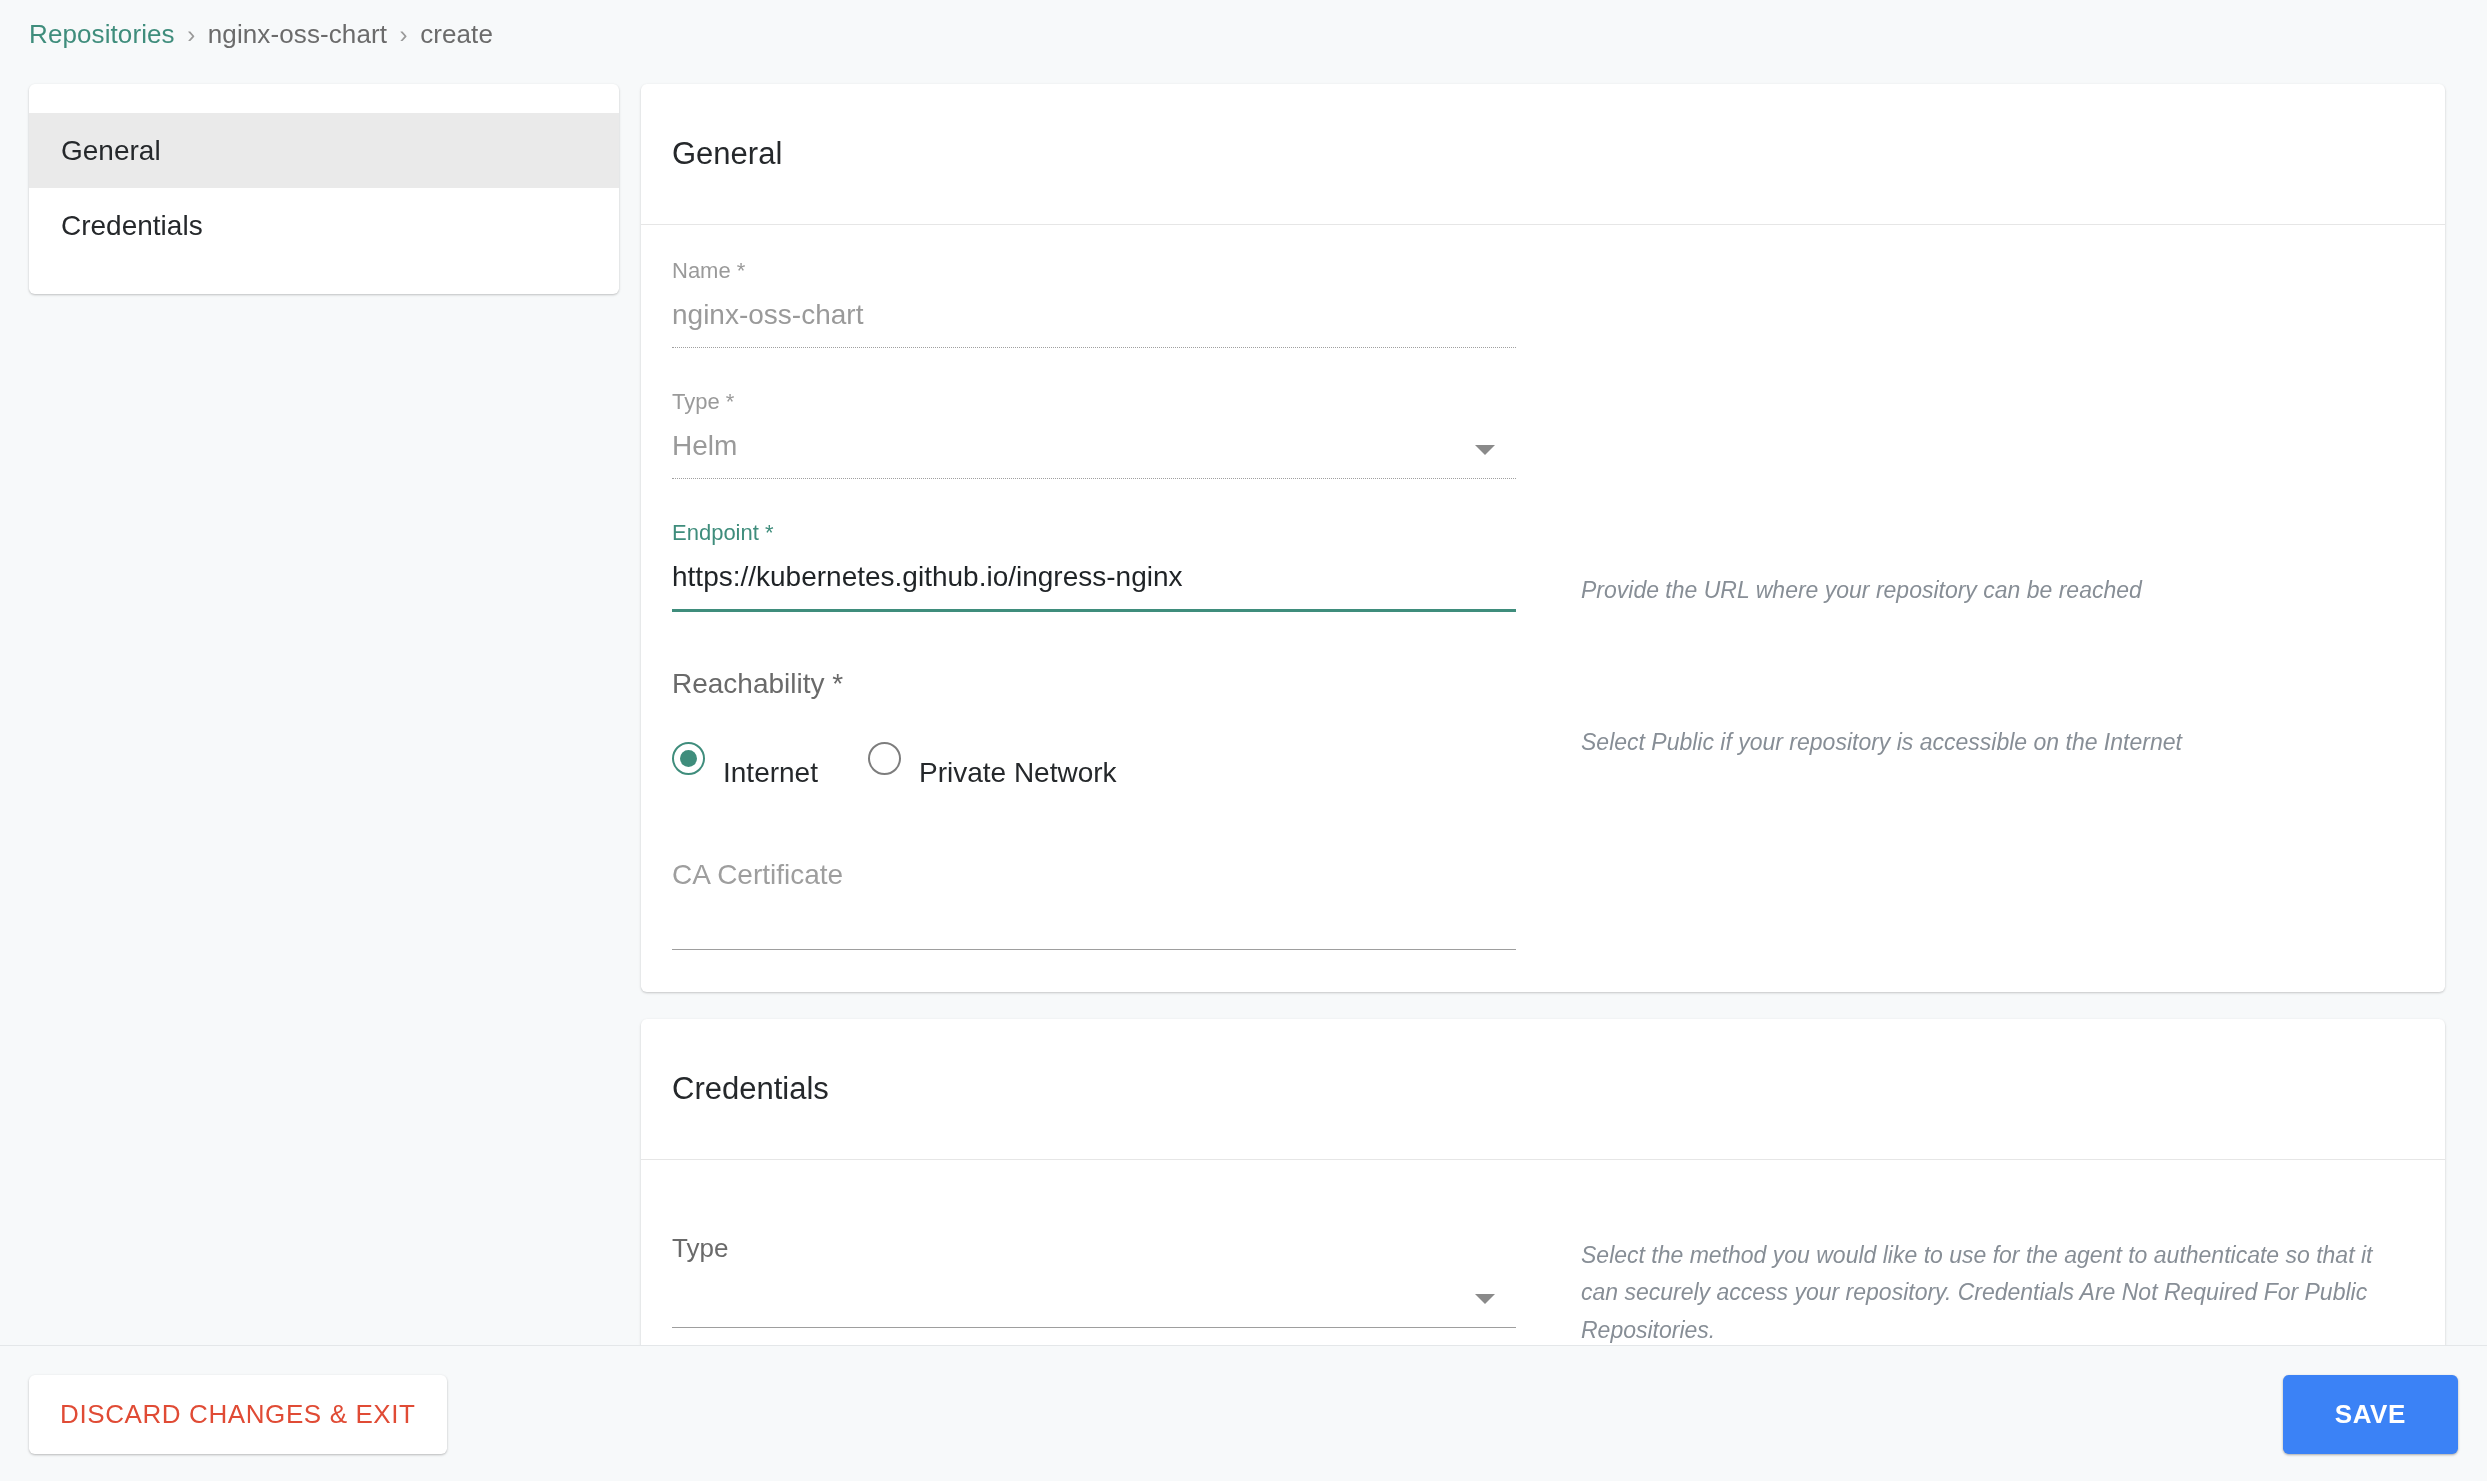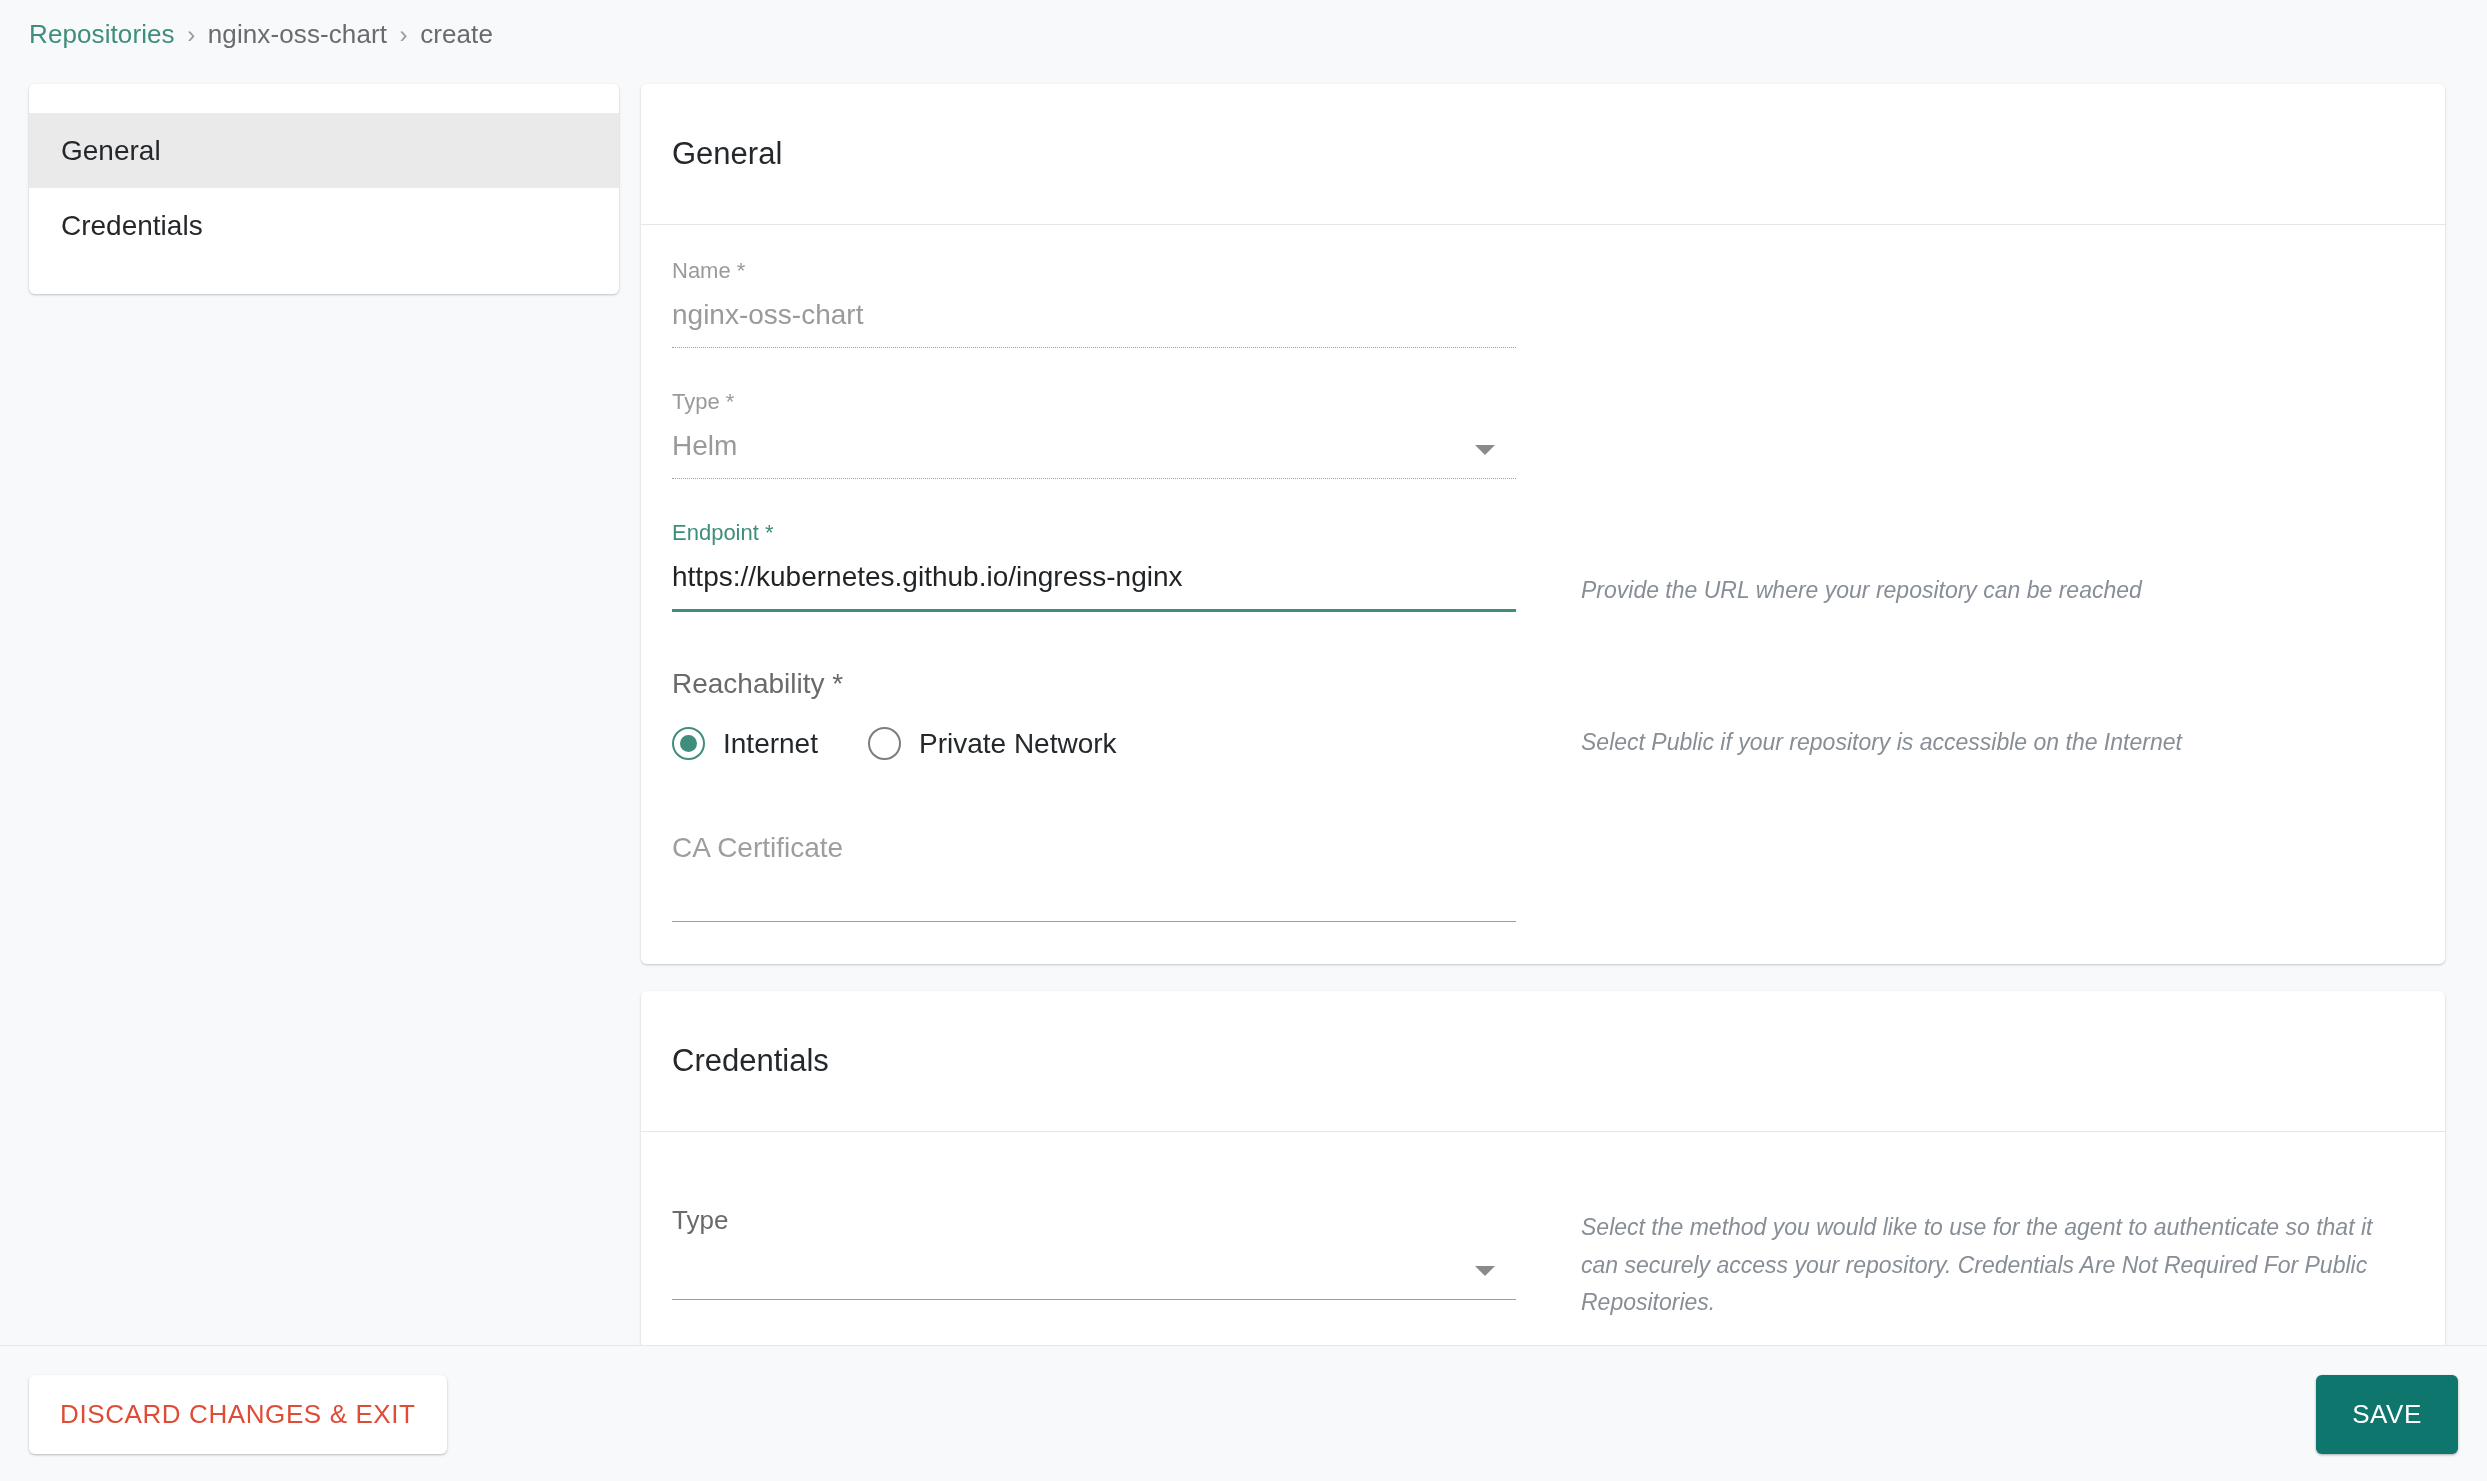--- a/index.html
+++ b/index.html
@@ -137,20 +137,21 @@
   .radio-ring.on { border-color: #3f8d7c; }
   .radio-dot {
     width: 17.3px; height: 17.3px;
     border-radius: 50%;
     background: #3f8d7c;
   }
   .radio-label {
     font-size: 28px;
     color: #25282b;
     margin-left: 18px;
+    margin-top: 30px;
   }
   .reach-label {
     font-size: 28px;
     color: #6a6a6a;
     margin-bottom: 27px;
   }
 
   
   .bottom-bar {
     position: absolute;
@@ -171,24 +172,25 @@
     cursor: pointer;
     font-family: "Liberation Sans", sans-serif;
   }
   .btn-discard {
     background: #fff;
     color: #e04b35;
     padding: 24px 31px;
     box-shadow: 0 1px 2.9px rgba(0,0,0,.17), 0 1px 1.9px rgba(0,0,0,.10);
   }
   .btn-save {
-    background: #0f766e;
+    background: #3b82f6;
     color: #fff;
-    padding: 24px 36px;
+    padding: 24px 52px;
     box-shadow: 0 1px 2.9px rgba(0,0,0,.22), 0 1px 1.9px rgba(0,0,0,.12);
+    font-weight: bold;
   }
 </style>
 </head>
 <body>
 
 <div class="breadcrumb">
   <span class="crumb-link">Repositories</span>
   <span class="crumb-sep">›</span>
   <span class="crumb-plain">nginx-oss-chart</span>
   <span class="crumb-sep">›</span>

